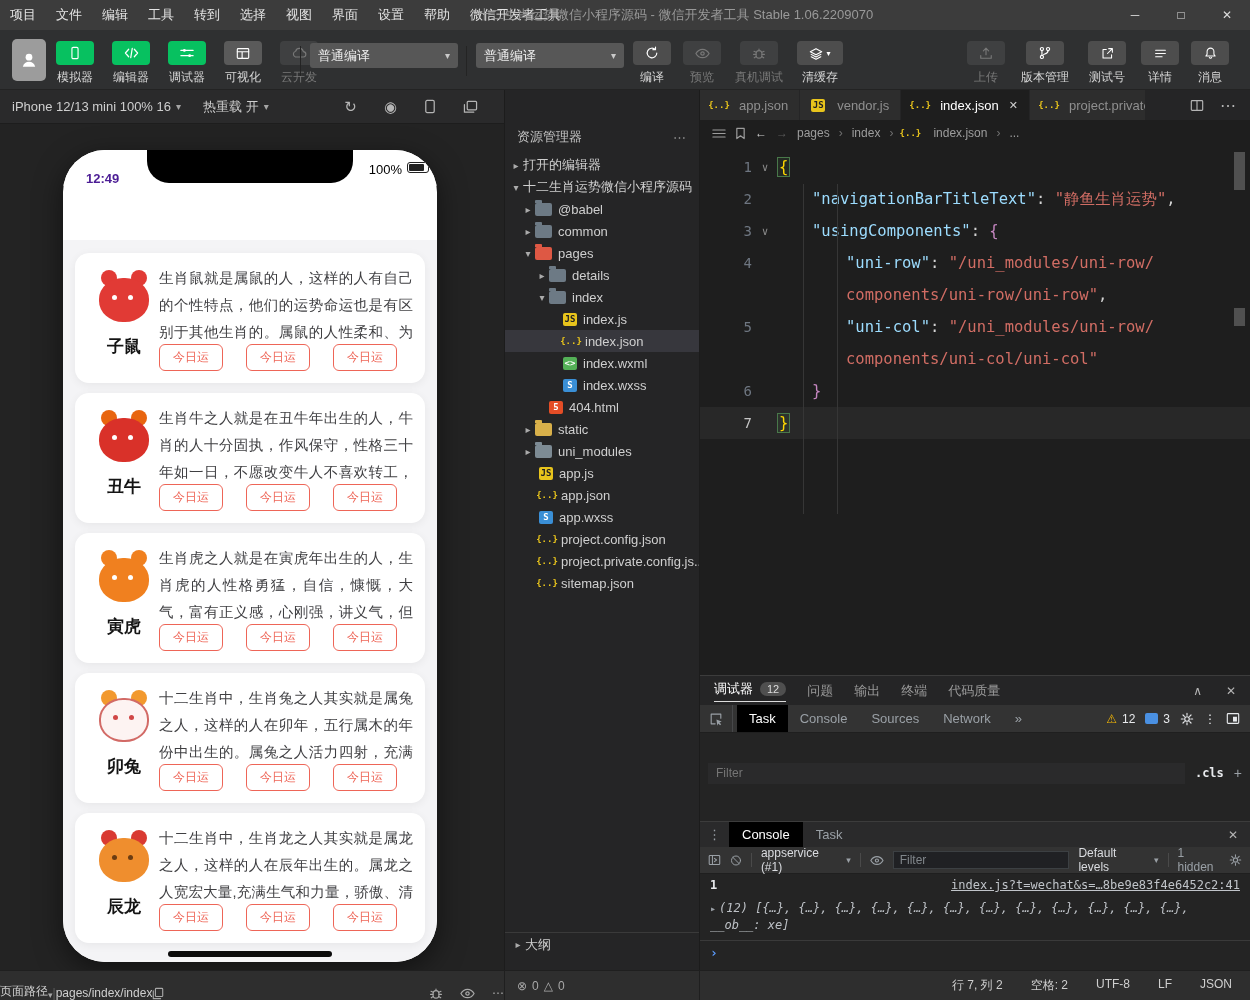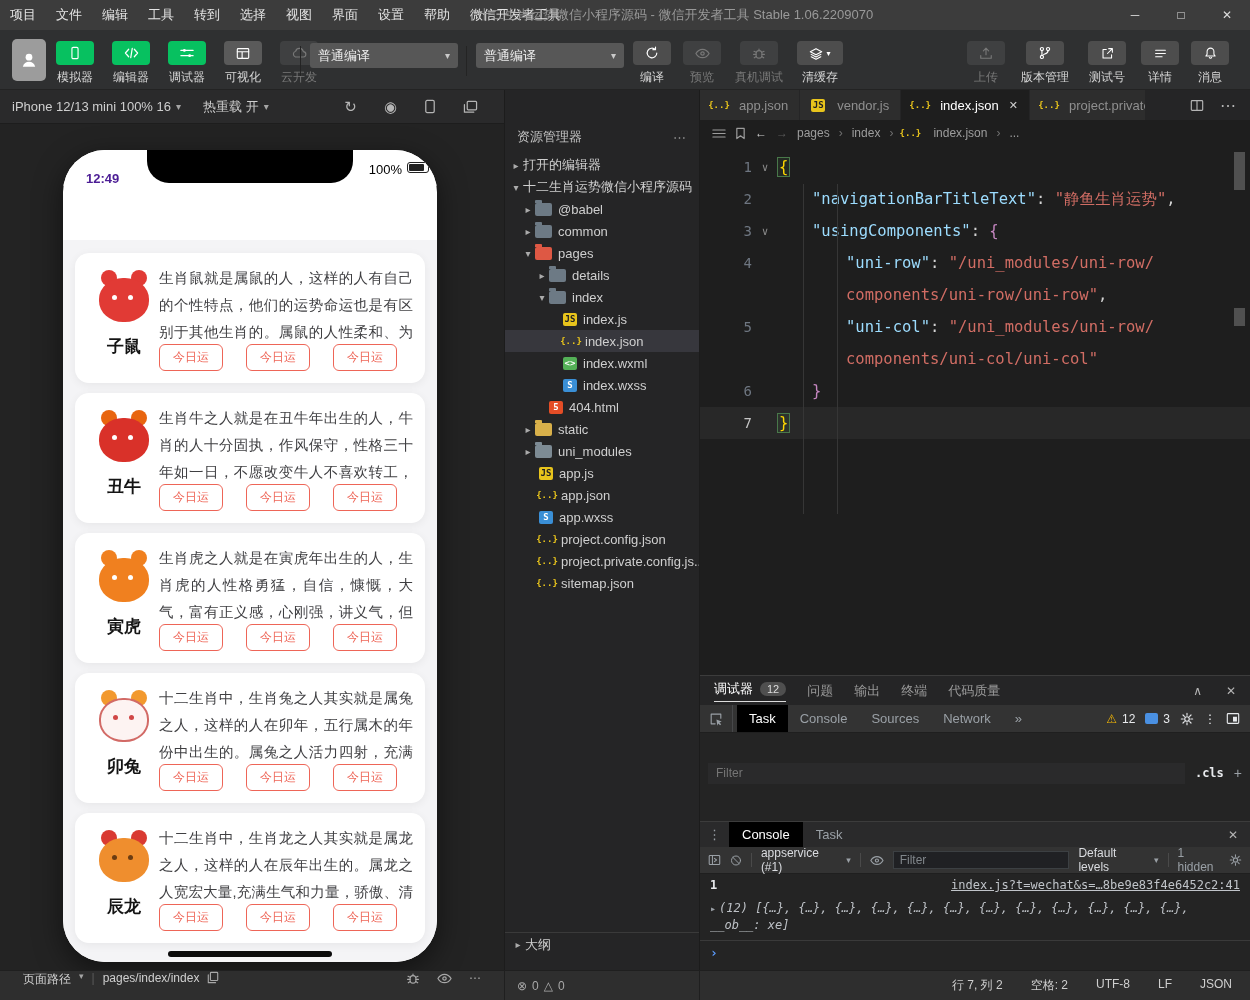--- a/index.html
+++ b/index.html
@@ -152,21 +152,21 @@
 .log{font-family:"DejaVu Sans Mono",monospace;font-size:12px;padding:4px 10px 6px;border-bottom:1px solid #3a3a3a;color:#bdc1c6}
 .log-top{display:flex;justify-content:space-between}
 .log-count{color:#e8eaed;font-weight:bold}
 .log-src{color:#c0c4c9;text-decoration:underline}
 .log-msg{font-style:italic;margin-top:8px;line-height:17px}
 .log-msg .tri{color:#9aa0a6;font-style:normal;font-size:10px;margin-right:3px}
 .prompt{padding:4px 10px;color:#5c9dff;font-weight:bold;font-family:"DejaVu Sans Mono",monospace;font-size:13px}
 
 
 .statusbar{position:absolute;left:0;top:970px;width:1250px;height:30px;background:#2e2e2e;border-top:1px solid #1f1f1f;display:flex;align-items:center;font-size:12px;color:#cfcfcf}
-.sb-left{width:505px;display:flex;align-items:flex-start;gap:8px;padding:0 23px;border-right:1px solid #1f1f1f;height:100%}
+.sb-left{width:505px;display:flex;align-items:flex-end;padding:0 0;border-right:1px solid #1f1f1f;height:100%}
 .sb-left .caret{font-size:9px;color:#a5a5a5}
 .sb-left .bar{color:#5a5a5a}
 .sb-left .ricons{margin-left:auto;display:flex;gap:17px;color:#a8a8a8;align-items:center}
 .sb-mid{width:195px;display:flex;align-items:center;gap:5px;padding:0 12px;border-right:1px solid #1f1f1f;height:100%;color:#a8a8a8}
 .sb-right{flex:1;display:flex;justify-content:flex-end;gap:28px;padding-right:18px}
 </style>
 </head>
 <body>
 
 <div class="app">

